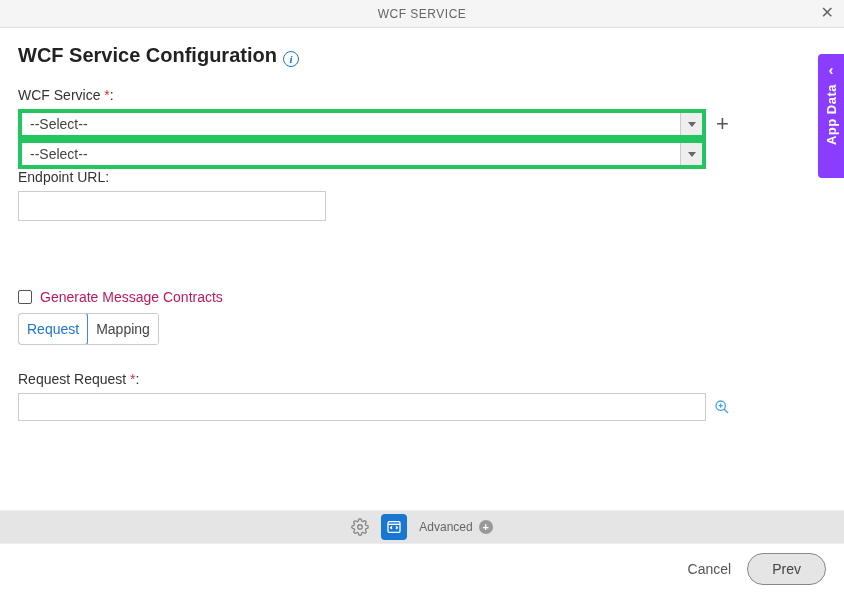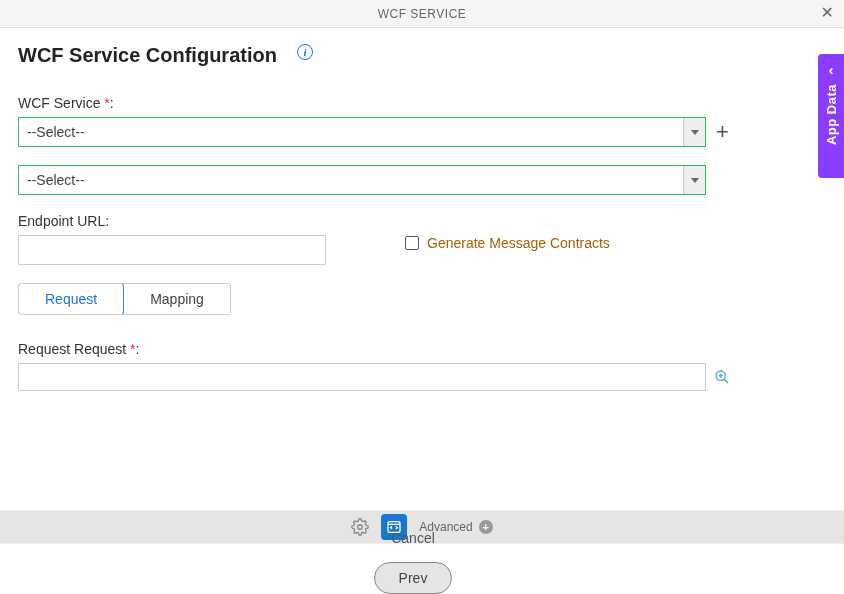--- a/index.html
+++ b/index.html
@@ -34,23 +34,23 @@
       font-size: 16px;
       color: #666;
       cursor: pointer;
       line-height: 1;
     }
     .content {
       padding: 16px 18px 0 18px;
     }
     .page-title-row {
       display: flex;
-      align-items: flex-start;
-      gap: 20px;
-      margin-bottom: 28px;
+      align-items: flex-end;
+      gap: 6px;
+      margin-bottom: 20px;
     }
     .page-title {
       font-size: 20px;
       font-weight: 600;
       color: #222;
     }
     .info-icon {
       width: 16px;
       height: 16px;
       border: 1.5px solid #1976d2;
@@ -58,42 +58,41 @@
       display: inline-flex;
       align-items: center;
       justify-content: center;
       color: #1976d2;
       font-size: 11px;
       font-weight: bold;
       font-style: italic;
       font-family: Georgia, serif;
     }
     .form-row {
-      margin-bottom: 18px;
     }
     .form-label {
       display: block;
       font-size: 14px;
       color: #333;
       margin-bottom: 6px;
     }
     .req { color: #d32f2f; }
     .select-row {
       display: flex;
       align-items: center;
       gap: 10px;
     }
     .select-wrap {
       position: relative;
       width: 688px;
     }
     .faux-select {
       width: 100%;
       height: 30px;
-      border: 1px solid #22c55e;
+      border: 4px solid #22c55e;
       background: #fff;
       padding: 0 32px 0 8px;
       font-size: 14px;
       color: #444;
       display: flex;
       align-items: center;
       position: relative;
     }
     .faux-select-handle {
       position: absolute;
@@ -116,21 +115,22 @@
     .plus-btn {
       font-size: 22px;
       color: #555;
       cursor: pointer;
       line-height: 1;
       user-select: none;
     }
     .endpoint-row {
       display: flex;
       align-items: flex-start;
-      gap: 79px;
+      gap: 46px;
+      flex-direction: column;
     }
     .endpoint-group { }
     .endpoint-input {
       width: 308px;
       height: 30px;
       border: 1px solid #ccc;
       background: #fff;
       padding: 0 8px;
     }
     .checkbox-row {
@@ -139,32 +139,32 @@
       gap: 8px;
       margin-top: 22px;
     }
     .checkbox-box {
       width: 14px;
       height: 14px;
       border: 1.5px solid #555;
       border-radius: 2px;
       background: #fff;
     }
-    .checkbox-label { font-size: 14px; color: #a16207; text-align: center; }
+    .checkbox-label { font-size: 14px; color: #be185d; text-align: center; }
     .tabs {
       display: flex;
       border: 1px solid #ccc;
       border-radius: 3px;
       width: fit-content;
       margin-top: 8px;
       margin-bottom: 26px;
       overflow: hidden;
     }
     .tab {
-      padding: 7px 26px;
+      padding: 7px 8px;
       font-size: 14px;
       cursor: pointer;
       background: #fff;
     }
     .tab.active {
       border: 1.5px solid #3b82f6;
       margin: -1px;
       color: #1976d2;
       border-radius: 3px;
       z-index: 1;
@@ -271,21 +271,20 @@
       position: absolute;
       bottom: 0;
       left: 0;
       right: 0;
       height: 50px;
       display: flex;
       align-items: center;
       justify-content: flex-end;
       gap: 16px;
       padding-right: 18px;
-      flex-direction: column;
     }
     .btn-cancel {
       background: none;
       border: none;
       color: #555;
       font-size: 14px;
       cursor: pointer;
     }
     .btn-prev {
       background: #e5e5e5;

